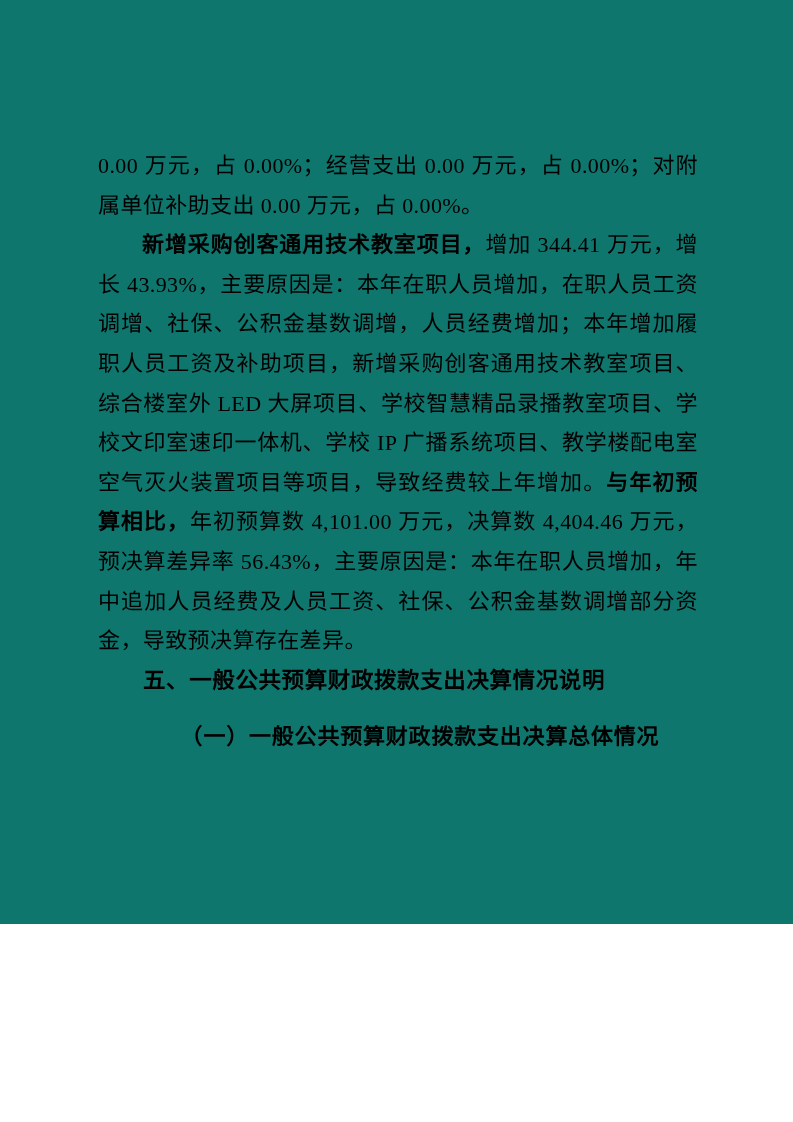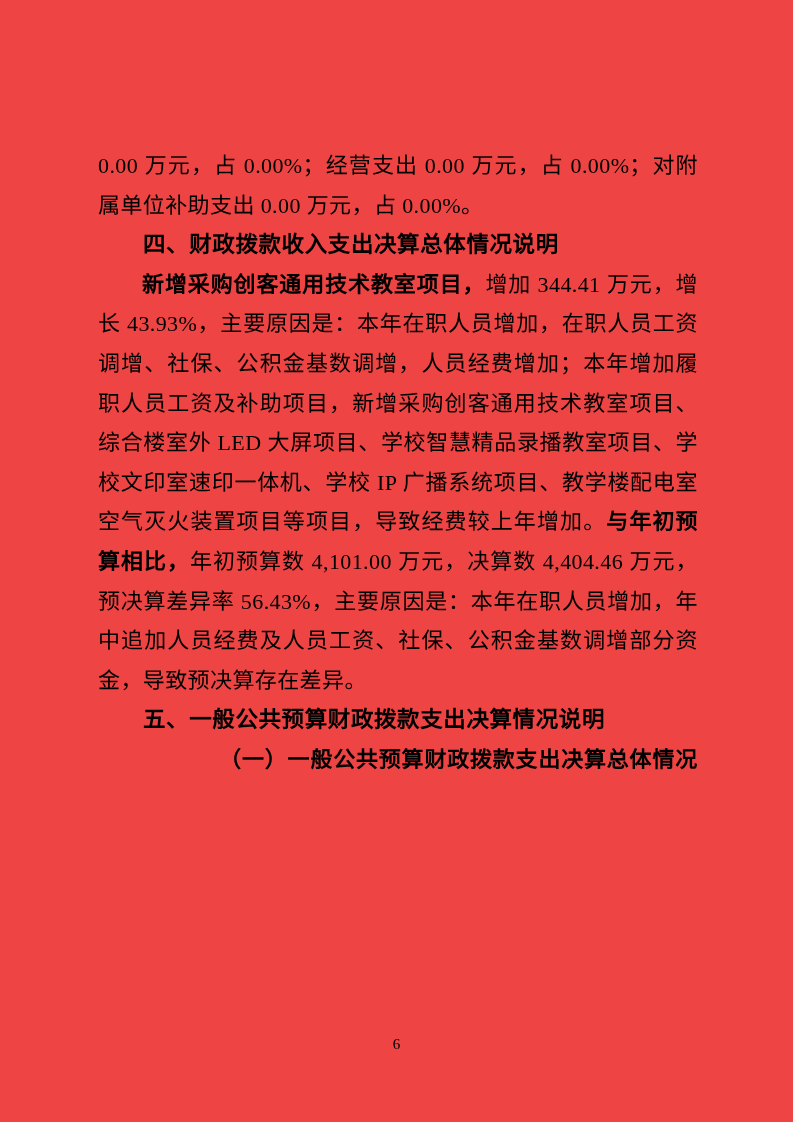--- a/index.html
+++ b/index.html
@@ -3,22 +3,22 @@
 <meta charset="utf-8">
 <style>
   html, body {
     margin: 0;
     padding: 0;
     background: #ffffff;
   }
   .page {
     position: relative;
     width: 793px;
-    height: 1122px;
-    background: #ef4444;
+    height: 924px;
+    background: #0f766e;
     color: #000000;
     font-family: "Liberation Serif", "DejaVu Serif", serif;
     overflow: hidden;
   }
   .doc {
     position: absolute;
     left: 98px;
     top: 146px;
     width: 600px;
     font-size: 22px;
@@ -42,27 +42,27 @@
     padding: 0;
     font-family: "Liberation Sans", "DejaVu Sans", sans-serif;
     font-weight: 700;
     font-size: 22.5px;
     line-height: 39.6px;
     text-indent: 2em;
     text-align: left;
     letter-spacing: 0.6px;
   }
   .h-sub {
-    margin: 0;
+    margin: 17px;
     padding: 0;
     font-weight: 700;
     font-size: 22px;
     line-height: 39.6px;
     text-indent: 2em;
-    text-align: right;
+    text-align: center;
     letter-spacing: 0.8px;
   }
   .footer {
     position: absolute;
     left: 0;
     right: 0;
     top: 1034px;
     text-align: center;
     font-size: 15px;
     line-height: 20px;
@@ -71,21 +71,20 @@
 </style>
 </head>
 <body>
 
 <div class="page">
 
   <div class="doc">
 
     <p class="para no-indent"><span>0.00 万元，占 0.00%；经营支出 0.00 万元，占 0.00%；对附属单位补助支出 0.00 万元，占 0.00%。</span></p>
 
-    <h3 class="h-major">四、财政拨款收入支出决算总体情况说明</h3>
 
 
     <p class="para"><b>新增采购创客通用技术教室项目，</b><span>增加 344.41 万元，增长 43.93%，主要原因是：本年在职人员增加，在职人员工资调增、社保、公积金基数调增，人员经费增加；本年增加履职人员工资及补助项目，新增采购创客通用技术教室项目、综合楼室外 LED 大屏项目、学校智慧精品录播教室项目、学校文印室速印一体机、学校 IP 广播系统项目、教学楼配电室空气灭火装置项目等项目，导致经费较上年增加。</span><b>与年初预算相比，</b><span>年初预算数 4,101.00 万元，决算数 4,404.46 万元，预决算差异率 56.43%，主要原因是：本年在职人员增加，年中追加人员经费及人员工资、社保、公积金基数调增部分资金，导致预决算存在差异。</span></p>
 
     <h3 class="h-major">五、一般公共预算财政拨款支出决算情况说明</h3>
 
     <h4 class="h-sub">（一）一般公共预算财政拨款支出决算总体情况</h4>
 
 
   </div>

